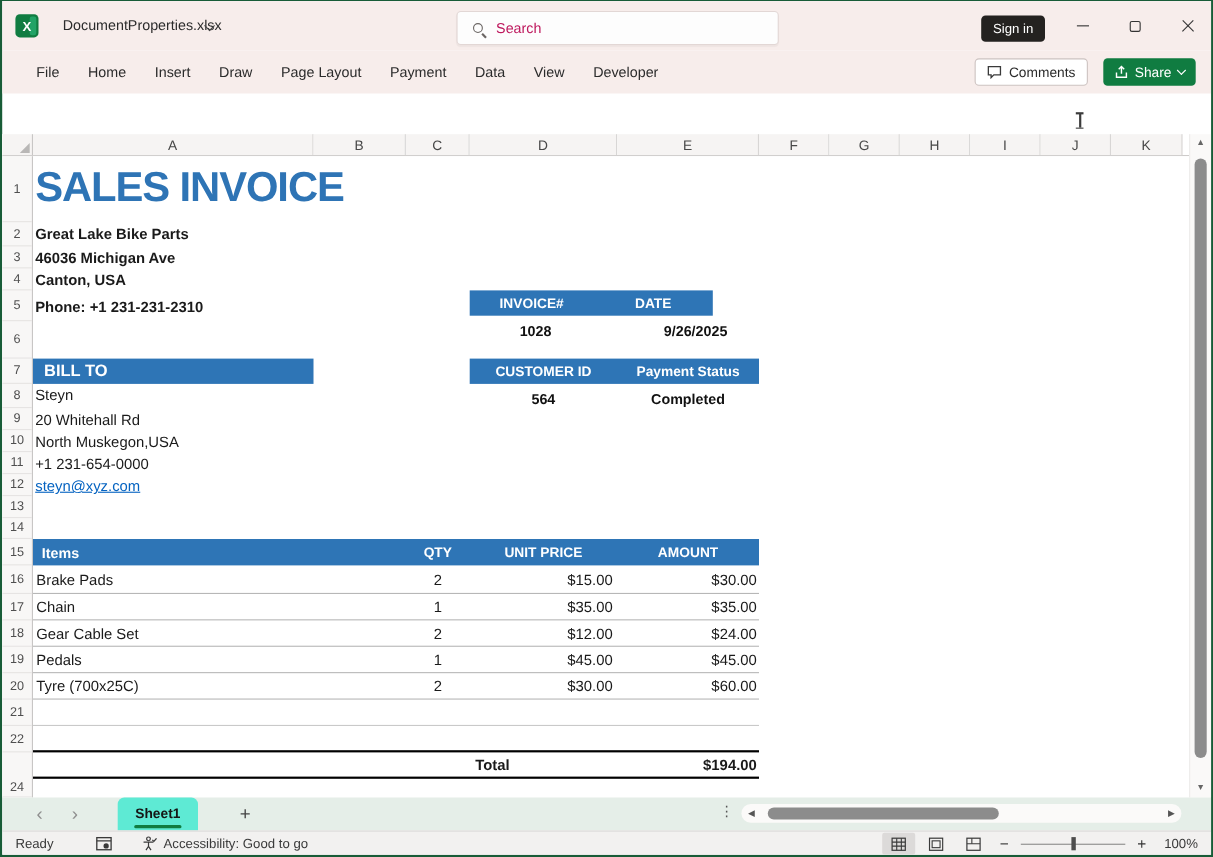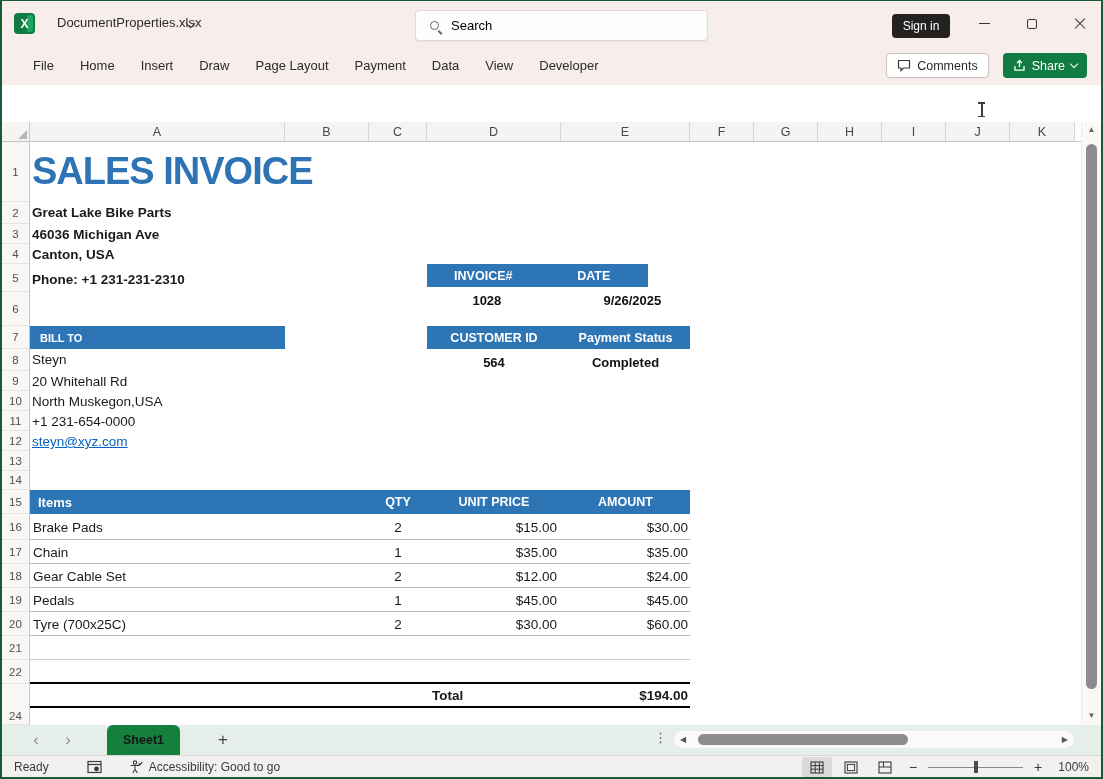--- a/index.html
+++ b/index.html
@@ -19,21 +19,21 @@
   .excel-icon span { position:relative; z-index:1; }
   .doc-title { position:absolute; left:55px; top:14px; font-size:13px; color:#2b2b2b; }
   .title-caret { position:absolute; left:185px; top:19px; width:7px; height:7px;
                  border-right:1.4px solid #444; border-bottom:1.4px solid #444; transform:rotate(45deg); }
   .searchbox { position:absolute; left:413px; top:9px; width:293px; height:31px; background:#FDFDFD;
                border:1px solid #E2D7D5; border-radius:4px; display:flex; align-items:center; padding-left:14px;
                box-shadow:0 1px 1px rgba(0,0,0,.04); }
   .magnifier { width:9px; height:9px; border:1.6px solid #6b6664; border-radius:50%; position:relative; margin-right:12px; }
   .magnifier::after { content:""; position:absolute; left:8px; top:8px; width:5px; height:1.6px;
                       background:#6b6664; transform:rotate(45deg); transform-origin:0 0; }
-  .search-ph { font-size:13px; color:#000000; }
+  .search-ph { font-size:13px; color:#be185d; }
   .signin { position:absolute; left:890px; top:13px; width:58px; height:24px; background:#242220; color:#fff;
             font-size:12px; border:none; border-radius:4px; display:flex; align-items:center; justify-content:center; }
   .winbtn { position:absolute; top:0; width:46px; height:45px; display:flex; align-items:center; justify-content:center; background:transparent; border:none; }
   .ico-min { width:11px; height:1.4px; background:#333; }
   .ico-max { width:10px; height:10px; border:1.4px solid #333; border-radius:2px; }
   .ico-close { position:relative; width:12px; height:12px; }
   .ico-close::before,.ico-close::after { content:""; position:absolute; left:-1px; top:5px; width:14px; height:1.4px; background:#333; }
   .ico-close::before { transform:rotate(45deg); } .ico-close::after { transform:rotate(-45deg); }
 
   
@@ -85,21 +85,21 @@
   .band .hcell { font-size:12.5px; font-weight:bold; display:flex; align-items:center; justify-content:center; }
   .vals { display:flex; }
   .vals .vcell { font-size:13px; font-weight:bold; color:#111; display:flex; align-items:center; justify-content:center; }
   .item-row { left:0; width:660px; border-bottom:1px solid #B7B7B7; }
   .item-row span { position:absolute; top:50%; transform:translateY(-50%); font-size:13.5px; color:#1a1a1a; white-space:nowrap; }
   .email { font-size:13.5px; color:#0563C1; text-decoration:underline; white-space:nowrap; }
 
   
   .tabbar { position:absolute; left:0; top:724px; right:0; height:30px; background:#E5EEE8; }
   .nav-ch { position:absolute; top:2px; width:24px; height:26px; background:transparent; border:none; color:#8f8f8f; font-size:17px; line-height:24px; }
-  .sheettab { position:absolute; left:105px; top:0; width:73px; height:30px; background:#15803d; border-radius:6px 6px 0 0;
+  .sheettab { position:absolute; left:105px; top:0; width:73px; height:30px; background:#5eead4; border-radius:6px 6px 0 0;
               display:flex; align-items:center; justify-content:center; }
   .sheettab .lbl { font-size:12.5px; font-weight:bold; color:#161616; }
   .sheettab .greenbar { position:absolute; left:15px; right:15px; bottom:2px; height:3px; background:#107C41; border-radius:2px; }
   .addsheet { position:absolute; left:208px; top:3px; width:26px; height:24px; background:transparent; border:none; font-size:17px; color:#444; }
   .tab-dots { position:absolute; left:652px; top:5px; font-size:13px; color:#555; }
   .hscroll { position:absolute; left:672px; top:6px; width:400px; height:17px; background:#FBFAF9; border-radius:9px; }
   .hs-left { position:absolute; left:6px; top:4px; font-size:8px; color:#555; }
   .hs-right { position:absolute; right:6px; top:4px; font-size:8px; color:#555; }
   .hs-thumb { position:absolute; left:24px; top:3px; width:210px; height:11px; background:#8C8C8C; border-radius:6px; }
 
@@ -232,21 +232,21 @@
       <div class="abs band" style="left:397px; top:122px; width:221px; height:23px;">
         <div class="hcell" style="width:134px;">INVOICE#</div>
         <div class="hcell" style="width:129px;">DATE</div>
       </div>
       <div class="abs vals" style="left:397px; top:147px; width:263px; height:22px;gap:28px;">
         <div class="vcell" style="width:134px;">1028</div>
         <div class="vcell" style="width:129px;">9/26/2025</div>
       </div>
 
       <div class="abs band" style="left:0; top:184px; width:255px; height:23px; align-items:center; padding-left:10px;">
-        <span style="font-size:11px; font-weight:bold;">BILL TO</span>
+        <span style="font-size:15px; font-weight:bold;">BILL TO</span>
       </div>
       <div id="bill-lines">
           <div class="abs reg13" style="left: 2px; top: 210px;">Steyn</div>
           <div class="abs reg13" style="left: 2px; top: 232px;">20 Whitehall Rd</div>
           <div class="abs reg13" style="left: 2px; top: 252px;">North Muskegon,USA</div>
           <div class="abs reg13" style="left: 2px; top: 272px;">+1 231-654-0000</div>
         </div>
       <a class="abs email" style="left:2px; top:292px;">steyn@xyz.com</a>
 
       <div class="abs band" style="left:397px; top:184px; width:263px; height:23px;">

